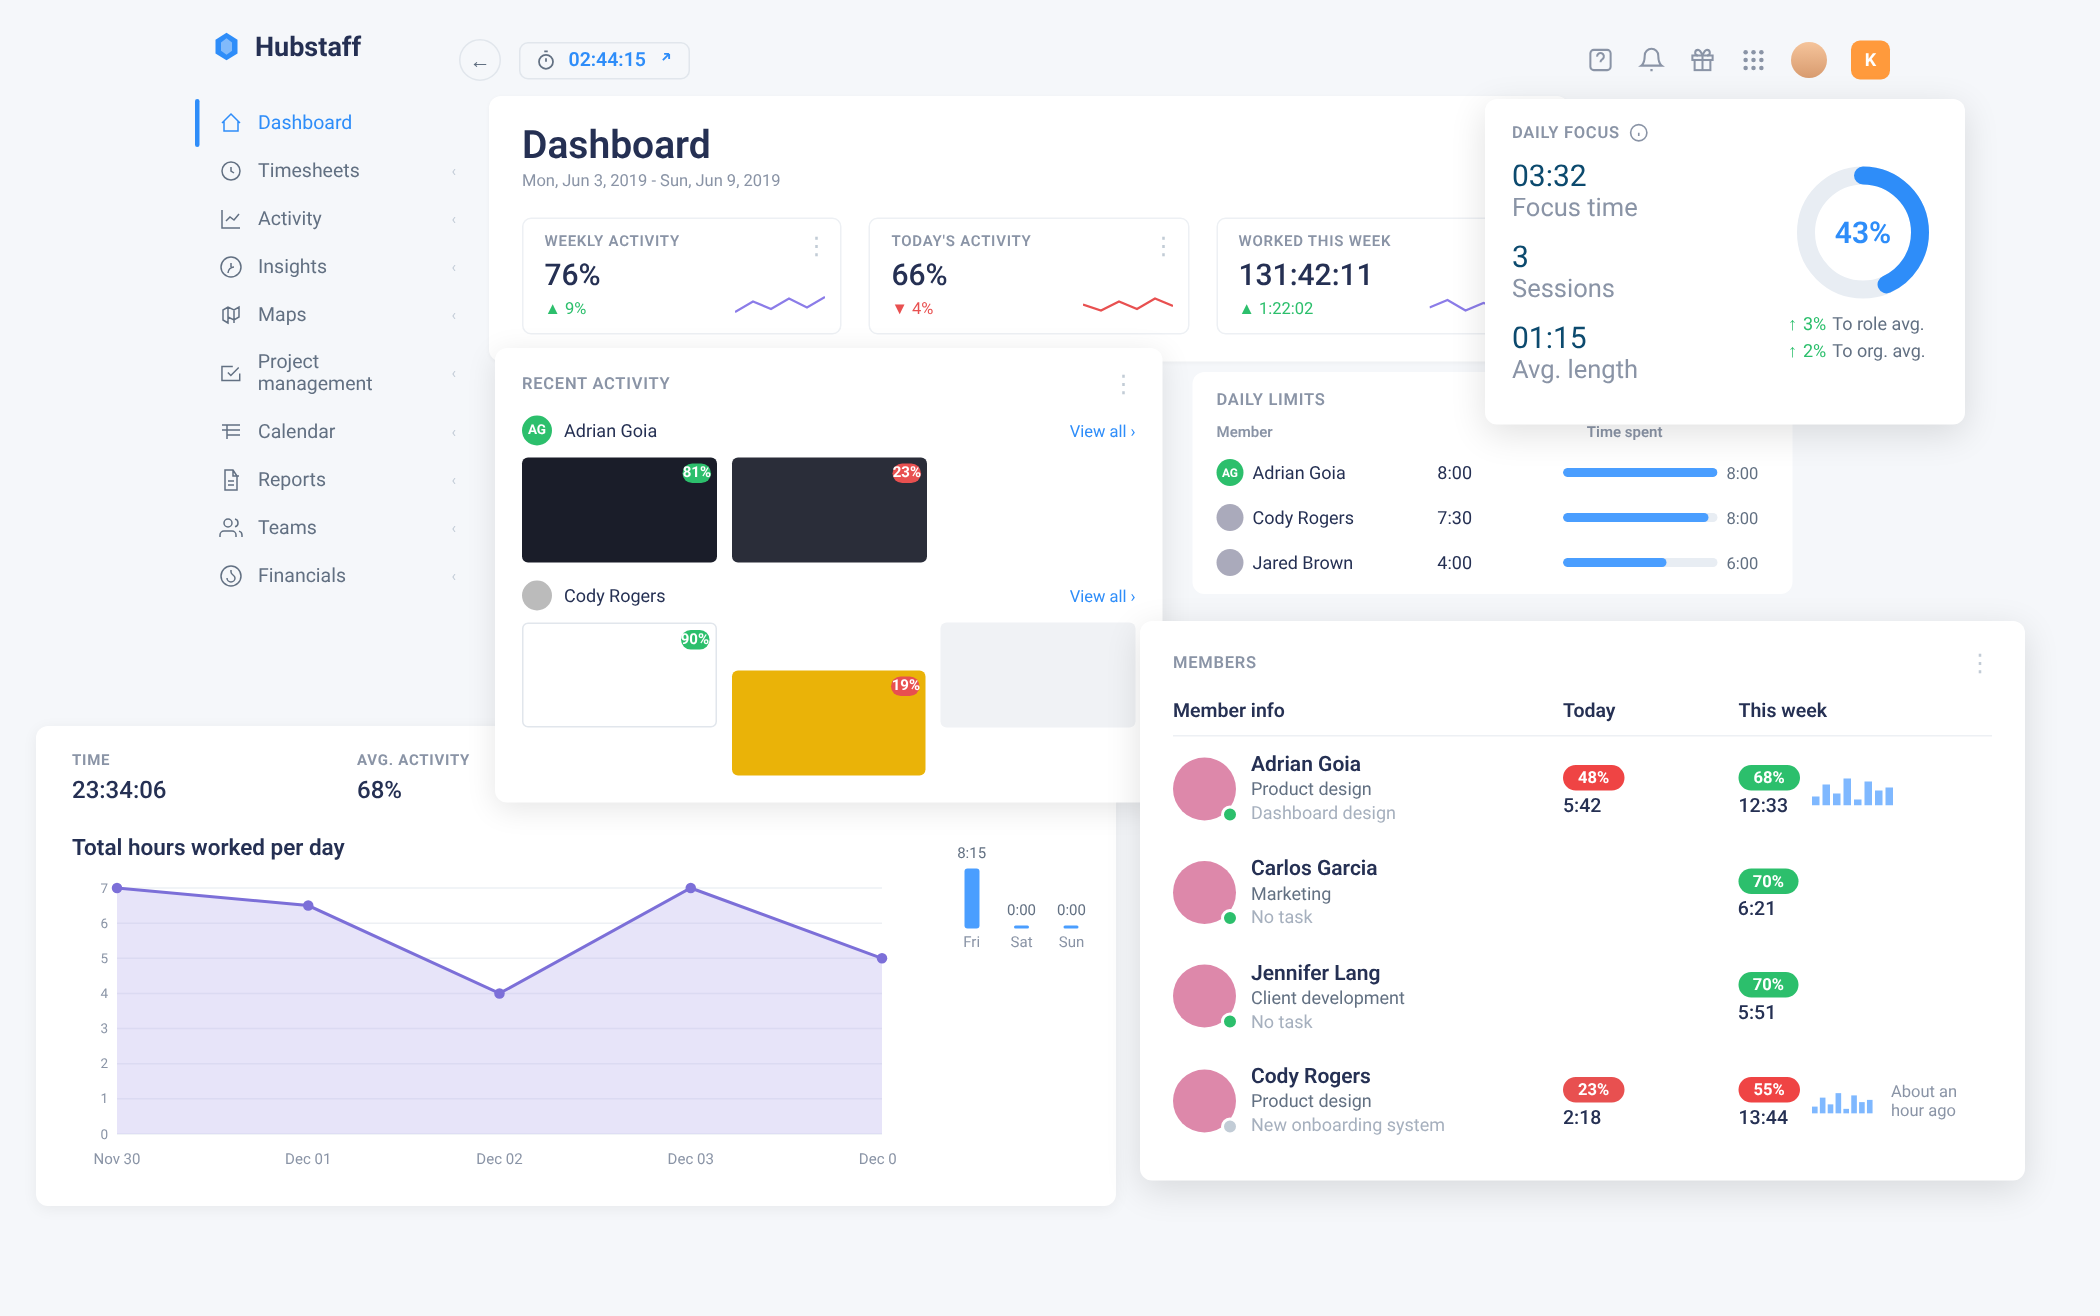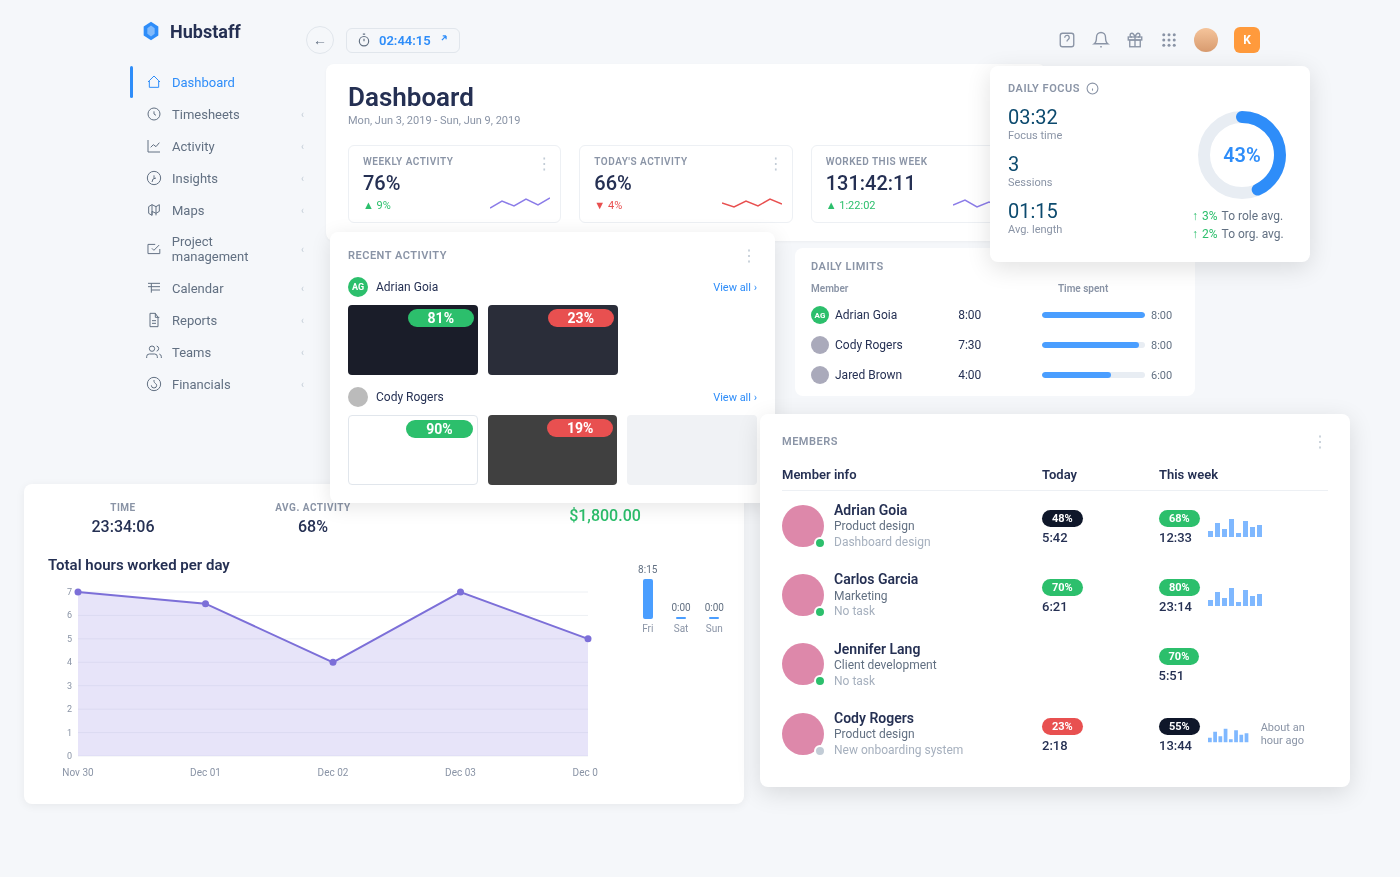--- a/index.html
+++ b/index.html
@@ -41,21 +41,21 @@
 
 .recent-activity { position: absolute; left: 330px; top: 232px; width: 445px; background: #fff; border-radius: 8px; padding: 14px 18px 18px; box-shadow: 0 4px 20px rgba(0,0,0,0.1); z-index: 5; }
 .section-label { font-size: 11px; font-weight: 600; letter-spacing: 0.5px; color: #8a94a6; text-transform: uppercase; }
 .ra-row { margin-top: 12px; }
 .ra-head { display: flex; align-items: center; gap: 8px; }
 .ra-avatar { width: 20px; height: 20px; border-radius: 50%; display: flex; align-items: center; justify-content: center; font-size: 9px; font-weight: 700; color: #fff; }
 .ra-name { font-size: 12px; color: #253053; }
 .ra-viewall { margin-left: auto; font-size: 11px; color: #2e8df9; cursor: pointer; }
 .ra-thumbs { display: flex; gap: 10px; margin-top: 8px; }
 .thumb { width: 130px; height: 70px; border-radius: 4px; background: #1a1d29; position: relative; overflow: hidden; }
-.thumb-badge { position: absolute; top: 4px; right: 4px; font-size: 14px; font-weight: 700; color: #fff; padding: 1px 20px; border-radius: 10px; }
+.thumb-badge { position: absolute; top: 4px; right: 4px; font-size: 10px; font-weight: 700; color: #fff; padding: 1px 0; border-radius: 10px; }
 .badge-green { background: #2cbf6c; }
 .badge-red { background: #e85050; }
 
 
 .daily-limits { position: absolute; left: 795px; top: 248px; width: 400px; background: #fff; border-radius: 8px; padding: 12px 16px; z-index: 2; }
 .dl-head { display: flex; font-size: 10px; color: #8a94a6; font-weight: 600; margin-top: 10px; }
 .dl-head > div:first-child { flex: 1.4; }
 .dl-head > div:nth-child(2) { flex: 0.8; margin-left: 35px; }
 .dl-row { display: flex; align-items: center; margin-top: 12px; font-size: 12px; }
 .dl-member { flex: 1.4; display: flex; align-items: center; gap: 6px; }
@@ -64,30 +64,30 @@
 .dl-bar { flex: 1; height: 6px; background: #e8edf3; border-radius: 4px; position: relative; overflow: hidden; }
 .dl-fill { position: absolute; left: 0; top: 0; bottom: 0; background: #4a9eff; border-radius: 4px; }
 .dl-limit { font-size: 11px; color: #627082; width: 28px; }
 
 
 .daily-focus { position: absolute; right: 90px; top: 66px; width: 320px; background: #fff; border-radius: 8px; padding: 16px 18px; box-shadow: 0 6px 24px rgba(0,0,0,0.12); z-index: 6; }
 .df-row { display: flex; gap: 20px; }
 .df-stats { flex: 1; }
 .df-stat { margin-bottom: 10px; }
 .df-val { font-size: 20px; font-weight: 400; color: #0c4a6e; }
-.df-lbl { font-size: 11px; color: #8a94a6; }
+.df-lbl { font-size: 17px; color: #8a94a6; }
 .donut-wrap { width: 100px; height: 100px; position: relative; }
 .donut-pct { position: absolute; inset: 0; display: flex; align-items: center; justify-content: center; font-size: 20px; font-weight: 600; color: #2e8df9; }
 .df-cmp { font-size: 12px; color: #627082; margin-top: 4px; display: flex; align-items: center; gap: 4px; }
 .arrow-up-g { color: #2cbf6c; font-size: 12px; }
 
 
 .stats-card { position: absolute; left: 24px; top: 484px; width: 720px; background: #fff; border-radius: 8px; padding: 18px 24px; box-shadow: 0 2px 10px rgba(0,0,0,0.06); z-index: 1; }
 .stats-row { display: flex; gap: 40px; }
-.stat-block { min-width: 150px; text-align: center; }
+.stat-block { min-width: 150px; }
 .stat-block.green .stat-value { color: #2cbf6c; }
 .stat-title { font-size: 10px; font-weight: 700; letter-spacing: 0.5px; color: #8a94a6; }
 .stat-value { font-size: 16px; font-weight: 500; color: #253053; margin-top: 4px; }
 .chart-title { font-size: 15px; font-weight: 600; margin-top: 20px; margin-bottom: 8px; }
 .line-chart { width: 550px; height: 200px; }
 .mini-bars { position: absolute; right: 20px; top: 80px; display: flex; align-items: flex-end; gap: 14px; }
 .mb-col { display: flex; flex-direction: column; align-items: center; gap: 4px; justify-content: center; }
 .mb-val { font-size: 10px; color: #627082; }
 .mb-bar { width: 10px; background: #4a9eff; border-radius: 2px; }
 .mb-lbl { font-size: 10px; color: #8a94a6; }
@@ -104,21 +104,21 @@
 .status-dot { position: absolute; right: -2px; bottom: -2px; width: 12px; height: 12px; border-radius: 50%; border: 2px solid #fff; }
 .dot-green { background: #2cbf6c; }
 .dot-grey { background: #c2ccd6; }
 .mc-text { line-height: 1.3; }
 .m-name { font-size: 14px; font-weight: 600; color: #253053; }
 .m-role { font-size: 12px; color: #627082; }
 .m-task { font-size: 12px; color: #a6b0be; }
 .mc-stat { flex: 0.9; }
 .mc-week { flex: 1.3; display: flex; align-items: center; gap: 8px; }
 .pct-badge { display: inline-block; padding: 2px 10px; border-radius: 10px; font-size: 11px; font-weight: 700; color: #fff; }
-.bg-y { background: #0f172a; }
+.bg-y { background: #ef4444; }
 .bg-g { background: #2cbf6c; }
 .bg-r { background: #e85050; }
 .m-time { display: block; font-size: 13px; font-weight: 500; color: #253053; margin-top: 3px; }
 .m-note { font-size: 11px; color: #8a94a6; }
 .spark { width: 60px; height: 22px; }
 </style>
 </head>
 <body>
 
 <div class="sidebar">
@@ -350,21 +350,21 @@
       <div class="ra-row">
         <div class="ra-head">
           <div class="ra-avatar" style="background:#bbb"></div>
           <span class="ra-name">Cody Rogers</span>
           <span class="ra-viewall">View all ›</span>
         </div>
         <div class="ra-thumbs">
           <div class="thumb" style="background:#fff;border:1px solid #e1e6ec">
             <span class="thumb-badge badge-green">90%</span>
           </div>
-          <div class="thumb" style="background:#404040;">
+          <div class="thumb" style="background:#eab308;margin-top:32px;">
             <span class="thumb-badge badge-red">19%</span>
           </div>
           <div class="thumb" style="background:#f0f2f5;"></div>
         </div>
       </div>
     </div>
 </div>
 
 <div class="daily-focus">
   <div style="display:flex;align-items:center;gap:6px;margin-bottom:10px">
@@ -517,33 +517,20 @@
           <div class="mc-avatar" style="background:#d8a">
             <span class="status-dot dot-green"></span>
           </div>
           <div class="mc-text">
             <div class="m-name">Carlos Garcia</div>
             <div class="m-role">Marketing</div>
             <div class="m-task">No task</div>
           </div>
         </div>
   <div class="mc-stat"><span class="pct-badge bg-g">70%</span><span class="m-time">6:21</span></div>
-  <div class="mc-week">
-          <div><span class="pct-badge bg-g">80%</span><span class="m-time">23:14</span></div>
-          <svg class="spark" viewBox="0 0 60 22">
-            <rect x="0" y="16" width="5" height="6" fill="#7fb8ff"></rect>
-            <rect x="7" y="8" width="5" height="14" fill="#7fb8ff"></rect>
-            <rect x="14" y="14" width="5" height="8" fill="#7fb8ff"></rect>
-            <rect x="21" y="4" width="5" height="18" fill="#7fb8ff"></rect>
-            <rect x="28" y="18" width="5" height="4" fill="#7fb8ff"></rect>
-            <rect x="35" y="6" width="5" height="16" fill="#7fb8ff"></rect>
-            <rect x="42" y="12" width="5" height="10" fill="#7fb8ff"></rect>
-            <rect x="49" y="10" width="5" height="12" fill="#7fb8ff"></rect>
-          </svg>
-        </div>
       </div>
       <div class="mc-row">
         <div class="mc-info">
           <div class="mc-avatar" style="background:#d8a">
             <span class="status-dot dot-green"></span>
           </div>
           <div class="mc-text">
             <div class="m-name">Jennifer Lang</div>
             <div class="m-role">Client development</div>
             <div class="m-task">No task</div>

